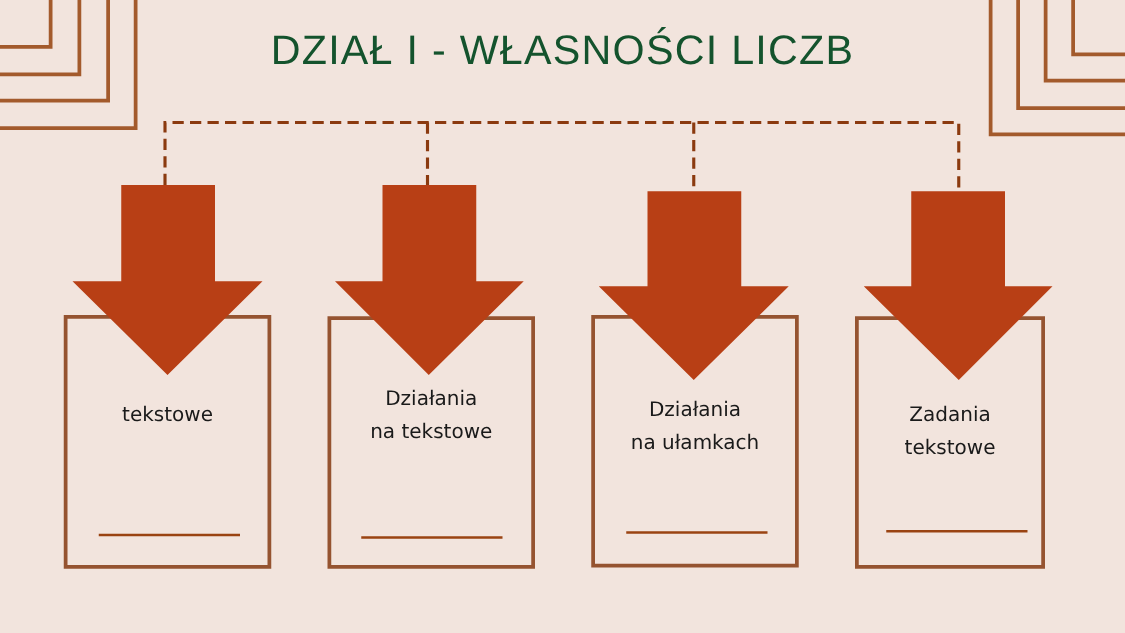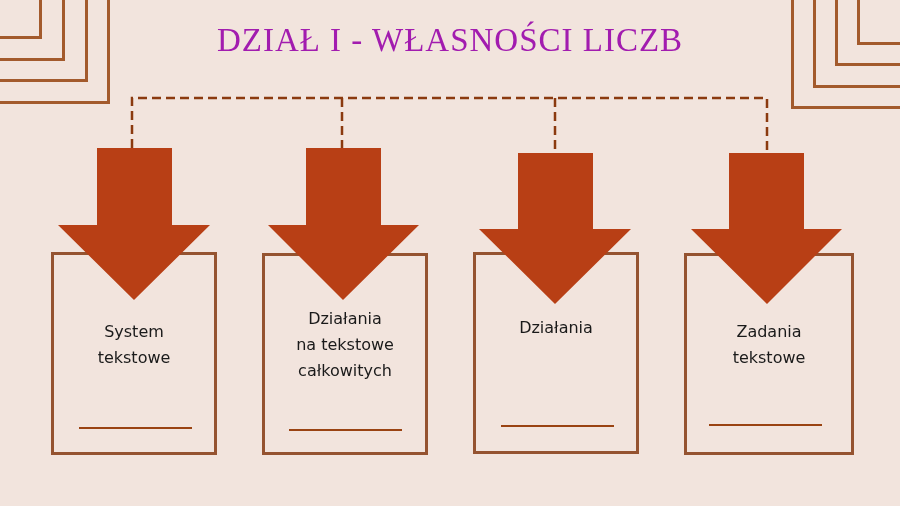--- a/index.html
+++ b/index.html
@@ -3,22 +3,22 @@
 <meta charset="utf-8">
 <style>
   html, body { margin: 0; padding: 0; }
   body {
     width: 900px; height: 506px; overflow: hidden;
     background: #F2E4DD; position: relative;
     font-family: "DejaVu Sans", sans-serif;
   }
   .title {
     position: absolute; left: 0; right: 0; top: 18px;
-    text-align: center; color: #a21caf;
-    font-family: Liberation Serif, serif;
+    text-align: center; color: #14532d;
+    font-family: Liberation Sans, sans-serif;
     font-size: 33px; letter-spacing: 1px; line-height: 44px;
   }
   .deco { position: absolute; border: 3px solid #A35A2C; box-sizing: border-box; }
   .card {
     position: absolute; border: 3px solid #955330; box-sizing: border-box;
     background: transparent;
   }
   .card-label {
     position: absolute; left: 0; right: 0; text-align: center;
     color: #1a1a1a; font-size: 16px; line-height: 26px;
@@ -43,43 +43,42 @@
   <div class="deco" style="left:857px; top:-10px; width:60px; height:55px;"></div>
   <div class="deco" style="left:835px; top:-10px; width:80px; height:76px;"></div>
   <div class="deco" style="left:813px; top:-10px; width:100px; height:98px;"></div>
   <div class="deco" style="left:791px; top:-10px; width:120px; height:119px;"></div>
 </div>
 
 <div class="title">DZIAŁ I - WŁASNOŚCI LICZB</div>
 
 <div class="card" style="left:51px; top:252px; width:166px; height:203px;">
   <div class="card-label" style="top:64px;">
-    <div>System</div>
     <div>tekstowe</div>
   </div>
   <div class="card-line" style="left:25px; width:113px; top:172px;"></div>
 </div>
 
 <div class="card" style="left:262px; top:253px; width:166px; height:202px;">
   <div class="card-label" style="top:50px;">
     <div>Działania</div>
     <div>na tekstowe</div>
-    <div>całkowitych</div>
   </div>
   <div class="card-line" style="left:24px; width:113px; top:173px;"></div>
 </div>
 
 <div class="card" style="left:473px; top:252px; width:166px; height:202px;">
   <div class="card-label" style="top:60px;">
     <div>Działania</div>
+    <div>na ułamkach</div>
   </div>
   <div class="card-line" style="left:25px; width:113px; top:170px;"></div>
 </div>
 
-<div class="card" style="left:684px; top:253px; width:170px; height:202px;">
+<div class="card" style="left:684px; top:253px; width:152px; height:202px;">
   <div class="card-label" style="top:63px;">
     <div>Zadania</div>
     <div>tekstowe</div>
   </div>
   <div class="card-line" style="left:22px; width:113px; top:168px;"></div>
 </div>
 
 <svg class="overlay" width="900" height="506" viewBox="0 0 900 506">
   <g stroke="#8B3A0F" stroke-width="2.5" fill="none" stroke-dasharray="9,5">
     <path d="M132 148 L132 98 L767 98 L767 150"></path>

